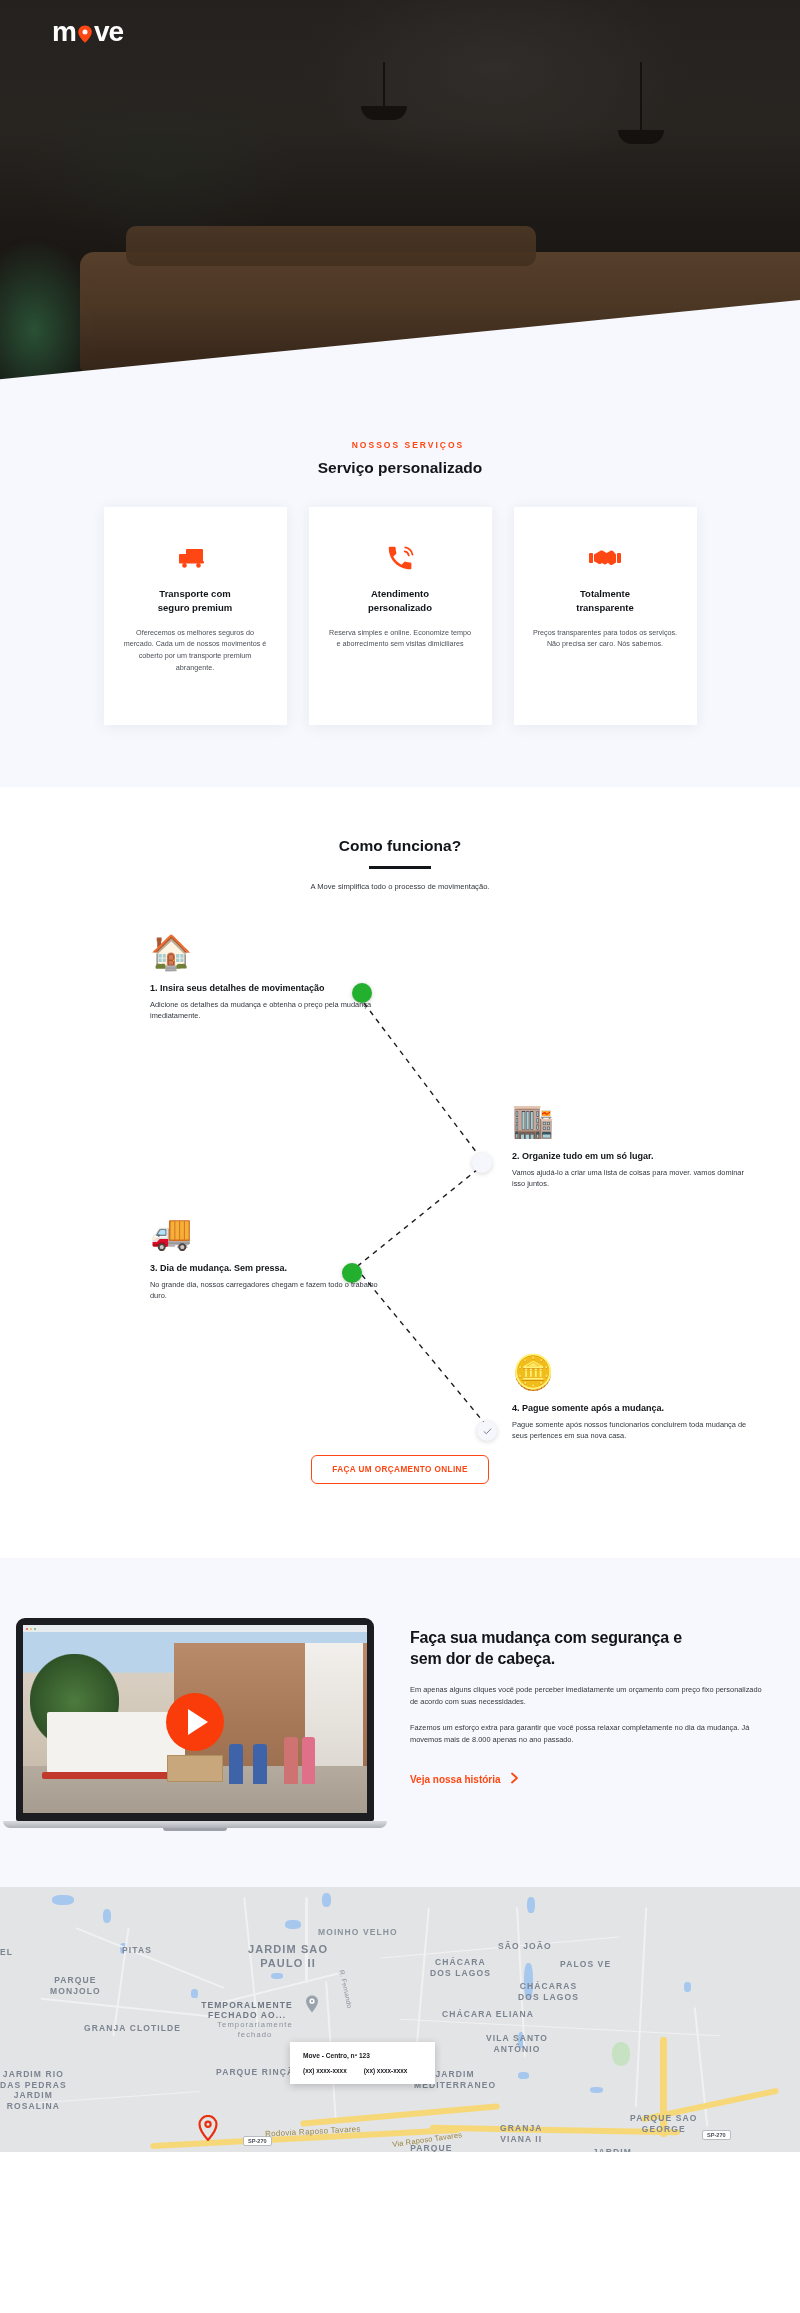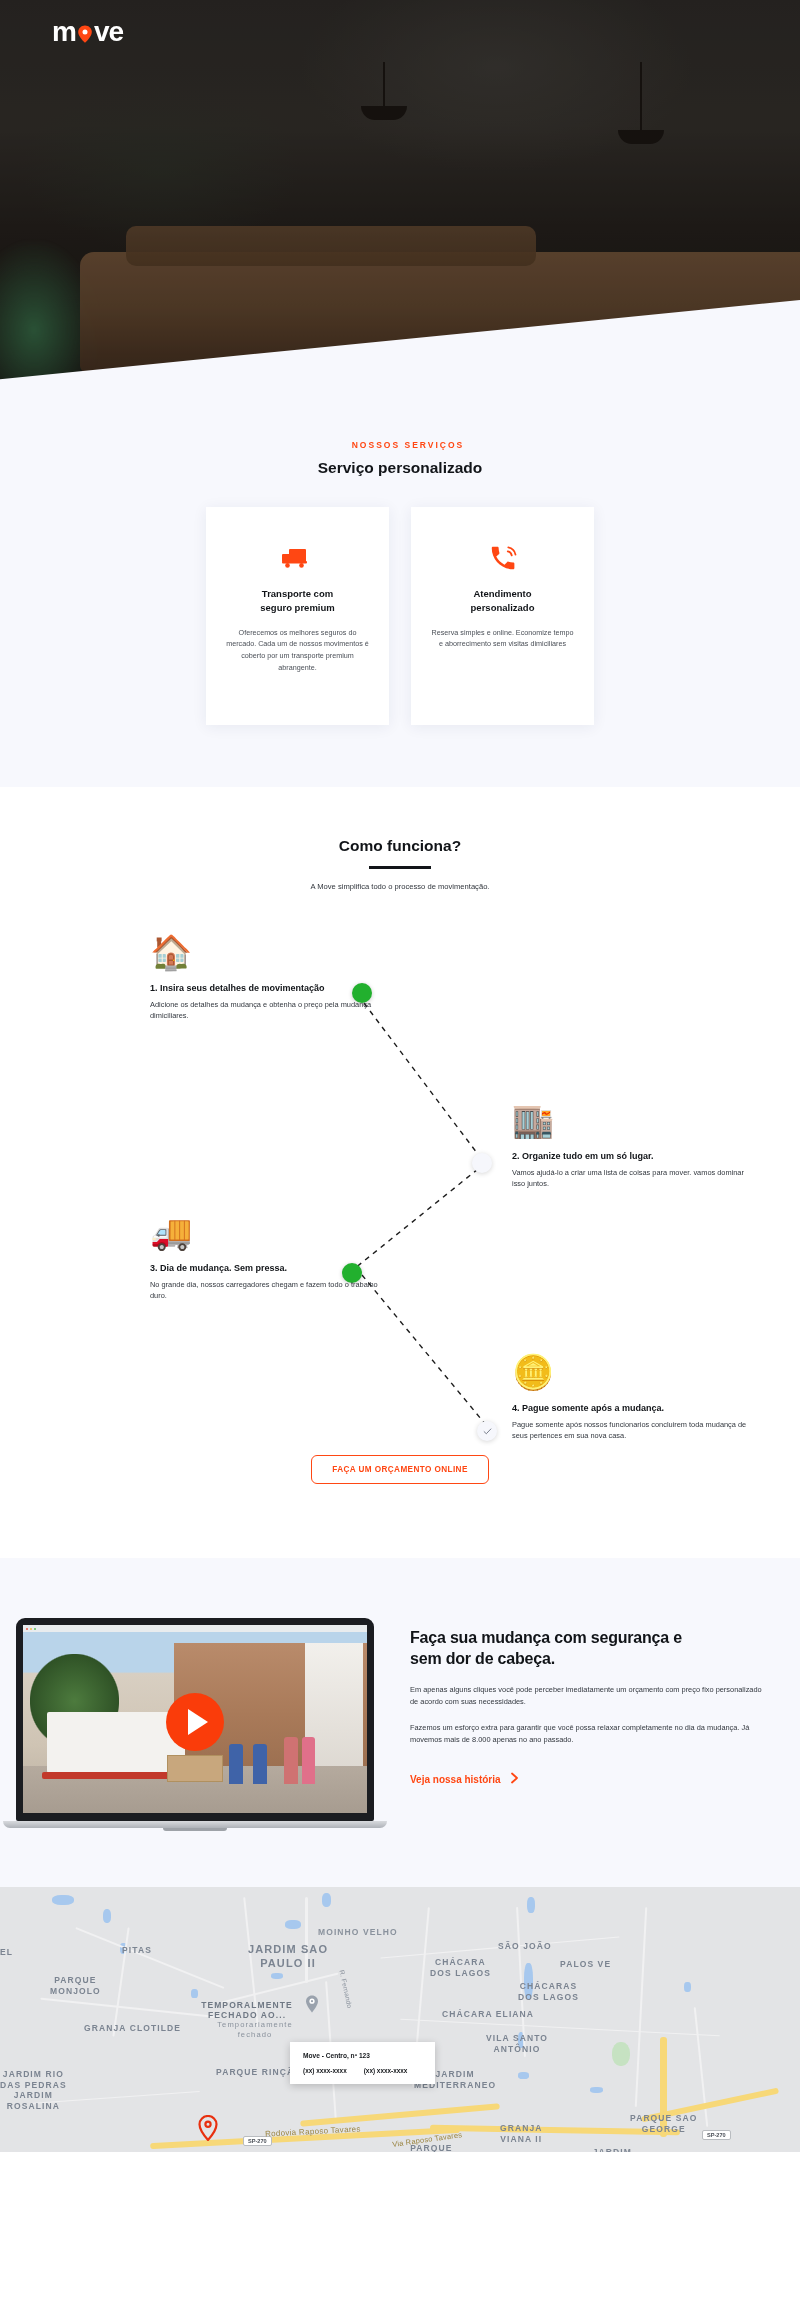--- a/index.html
+++ b/index.html
@@ -343,20 +343,34 @@
             <path d="M15.1 6.6a.7.7 0 0 1 .8-.6 4.8 4.8 0 0 1 3.8 3.8.7.7 0 1 1-1.4.3 3.4 3.4 0 0 0-2.7-2.7.7.7 0 0 1-.5-.8z"></path>
           </svg>
         </div>
         <div class="card-title">
           <span>Atendimento</span><br>
           <span>personalizado</span>
         </div>
         <div class="card-text">Reserva simples e online. Economize tempo e aborrecimento sem visitas dimiciliares</div>
       </div>
 
+      <div class="card">
+        <div class="card-icon">
+          <svg width="34" height="24" viewBox="0 0 34 24">
+            <rect x="1" y="7" width="4" height="10" rx="1"></rect>
+            <rect x="29" y="7" width="4" height="10" rx="1"></rect>
+            <path d="M6 8.5 12 5c1-.6 2.2-.6 3.2 0l3.3 2 4.2-2.3c.8-.4 1.7-.3 2.3.3L28 8.5v8l-3.6 2.2c-.8.5-1.8.4-2.5-.2l-2-1.7-1.6 1.2c-.8.6-1.9.6-2.7 0l-1.4-1.1-1.4.9c-.8.5-1.9.4-2.6-.3L6 15.2V8.5z"></path>
+          </svg>
+        </div>
+        <div class="card-title">
+          <span>Totalmente</span><br>
+          <span>transparente</span>
+        </div>
+        <div class="card-text">Preços transparentes para todos os serviços. Não precisa ser caro. Nós sabemos.</div>
+      </div>
 
     </div>
   </section>
 
   <section class="how">
     <h2 class="how-title">Como funciona?</h2>
     <div class="how-rule"></div>
     <p class="how-sub">A Move simplifica todo o processo de movimentação.</p>
 
     <div class="steps">
@@ -371,21 +385,21 @@
       <div class="node node-green n3"></div>
       <div class="node node-white n4">
         <svg width="9" height="9" viewBox="0 0 12 12">
           <path d="M1.5 6.2 4.4 9 10.5 2.6" stroke="#6b7280" stroke-width="1.2" fill="none" stroke-linecap="round"></path>
         </svg>
       </div>
 
       <div class="step s1">
         <div class="step-emoji">🏠</div>
         <div class="step-title">1. Insira seus detalhes de movimentação</div>
-        <div class="step-text">Adicione os detalhes da mudança e obtenha o preço pela mudança dimiciliares.</div>
+        <div class="step-text">Adicione os detalhes da mudança e obtenha o preço pela mudança imediatamente.</div>
       </div>
 
       <div class="step s2">
         <div class="step-emoji">🏬</div>
         <div class="step-title">2. Organize tudo em um só lugar.</div>
         <div class="step-text">Vamos ajudá-lo a criar uma lista de coisas para mover. vamos dominar isso juntos.</div>
       </div>
 
       <div class="step s3">
         <div class="step-emoji">🚚</div>

